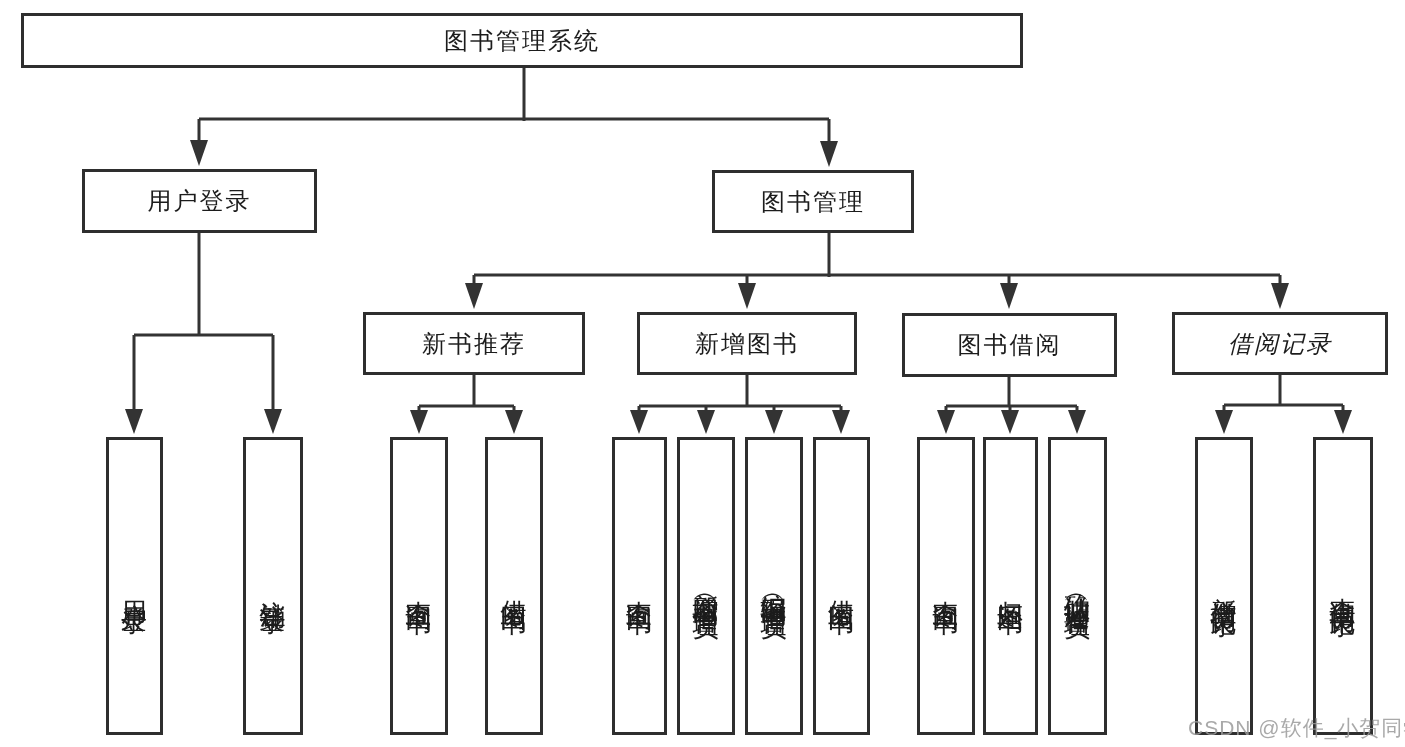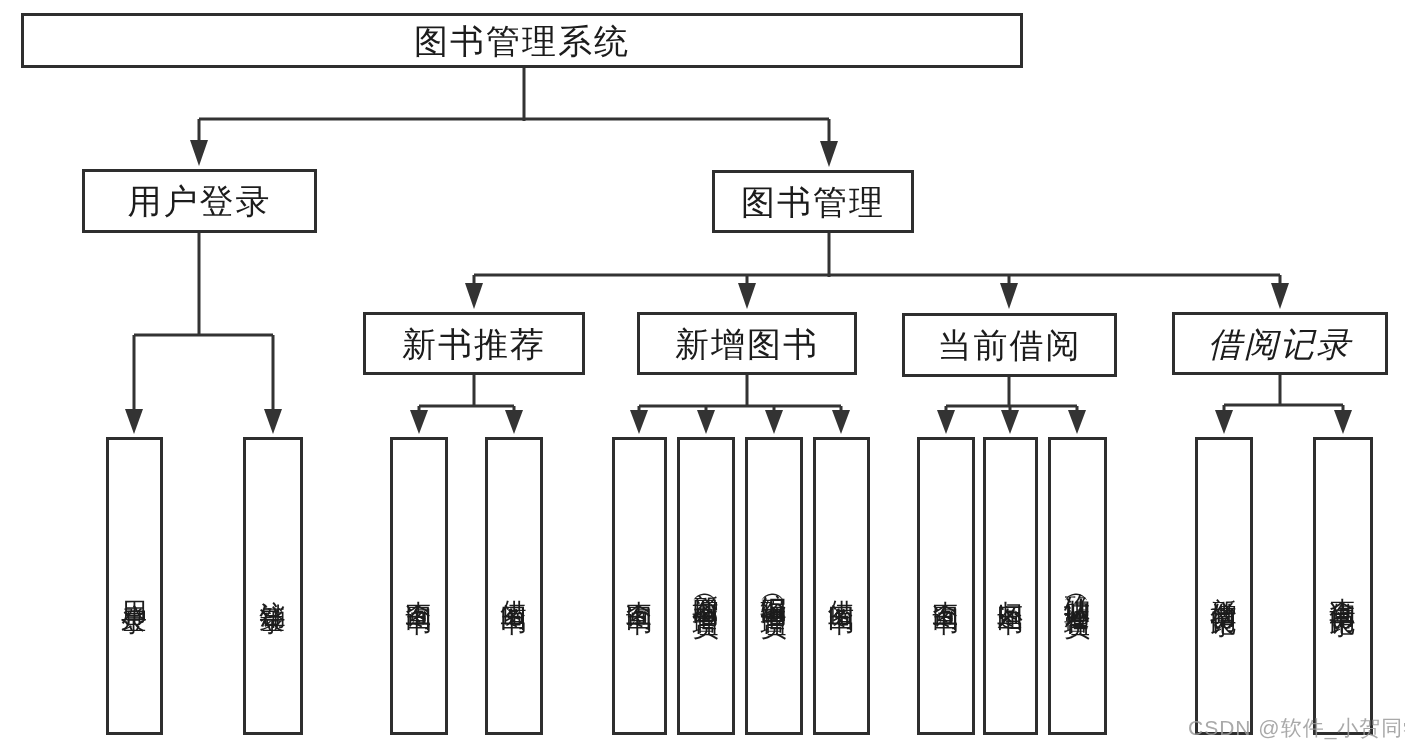--- a/index.html
+++ b/index.html
@@ -7,21 +7,21 @@
     position:relative;width:1405px;height:747px;background:#ffffff;overflow:hidden;
     font-family:"Liberation Sans",sans-serif;
   }
   #wires{position:absolute;left:0;top:0;z-index:0;}
   .box{
     position:absolute;box-sizing:border-box;background:#ffffff;
     border:3px solid #2e2e2e;color:#1c1c1c;
     display:flex;align-items:center;justify-content:center;
     z-index:1;text-align:center;
   }
-  .h-box{font-size:34px;letter-spacing:2px;line-height:1;}
+  .h-box{font-size:24px;letter-spacing:2px;line-height:1;}
   .v-box{
     writing-mode:vertical-rl;text-orientation:mixed;
     font-size:26px;letter-spacing:3px;line-height:1;
   }
   .watermark{
     position:absolute;z-index:2;color:rgba(154,154,154,0.85);
     font-size:21px;letter-spacing:1px;white-space:nowrap;
   }
 </style>
 </head>
@@ -69,21 +69,21 @@
     </g>
   </svg>
 
   <div class="box h-box" style="left:21px;top:13px;width:1002px;height:55px;">图书管理系统</div>
 
   <div class="box h-box" style="left:82px;top:169px;width:235px;height:64px;">用户登录</div>
   <div class="box h-box" style="left:712px;top:170px;width:202px;height:63px;">图书管理</div>
 
   <div class="box h-box" style="left:363px;top:312px;width:222px;height:63px;">新书推荐</div>
   <div class="box h-box" style="left:637px;top:312px;width:220px;height:63px;">新增图书</div>
-  <div class="box h-box" style="left:902px;top:313px;width:215px;height:64px;">当前借阅</div>
+  <div class="box h-box" style="left:902px;top:313px;width:215px;height:64px;">图书借阅</div>
   <div class="box h-box" style="left:1172px;top:312px;width:216px;height:63px;font-style:italic;">借阅记录</div>
 
   <div class="box v-box" style="left:106px;top:437px;width:57px;height:298px;">用户登录</div>
   <div class="box v-box" style="left:243px;top:437px;width:60px;height:298px;">注销登录</div>
 
   <div class="box v-box" style="left:390px;top:437px;width:58px;height:298px;">查询图书</div>
   <div class="box v-box" style="left:485px;top:437px;width:58px;height:298px;">借阅图书</div>
 
   <div class="box v-box" style="left:612px;top:437px;width:55px;height:298px;">查询图书</div>
   <div class="box v-box" style="left:677px;top:437px;width:58px;height:298px;">新增图书（管理员）</div>

